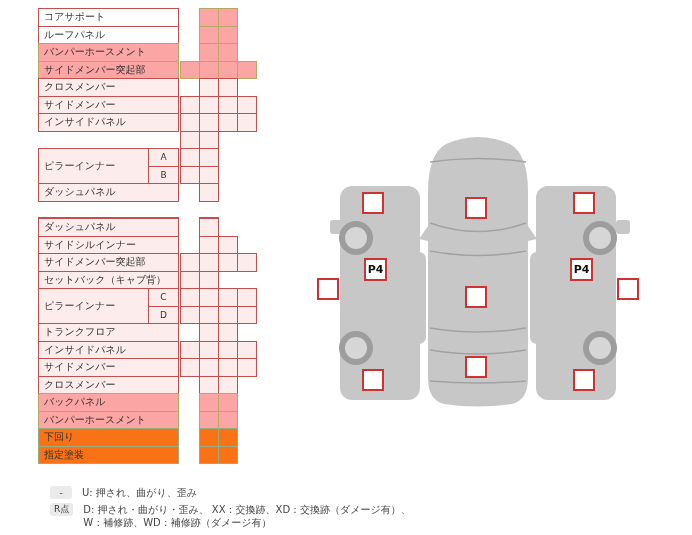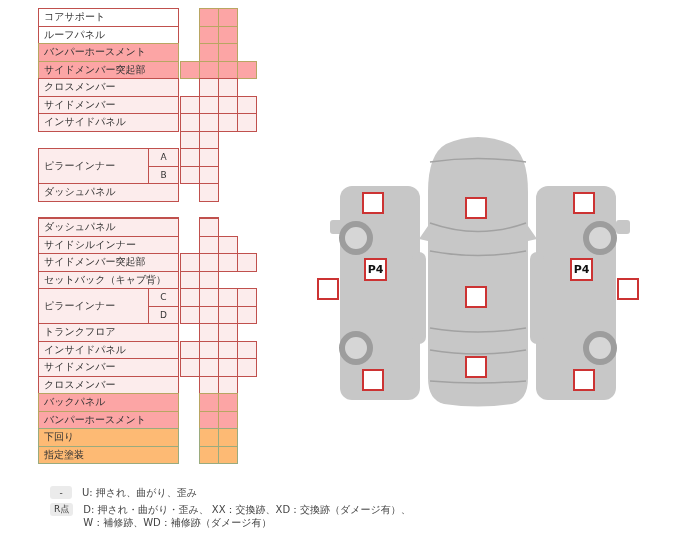--- a/index.html
+++ b/index.html
@@ -22,21 +22,21 @@
   .sub {
     position:absolute; left:110px; top:0; width:31px; height:100%;
     border:1px solid; display:flex; align-items:center; justify-content:center;
     font-size:9px; z-index:2;
   }
   .cell { position:absolute; top:0; width:20px; height:100%; border:1px solid; }
 
   .white  { background:#ffffff; border-color:#c0504d; }
   .pink   { background:#fcecec; border-color:#c0504d; }
   .yellow { background:#fca5a5; border-color:#b8a662; }
-  .green  { background:#fdba74; border-color:#9aab7e; }
+  .green  { background:#f97316; border-color:#9aab7e; }
 
   
   .diagram { position:absolute; left:300px; top:130px; width:360px; height:290px; }
   .diagram svg { position:absolute; left:0; top:0; }
   .marker {
     position:absolute; width:22px; height:22px;
     background:#ffffff; border:2px solid #cc3333;
   }
   .p4 {
     position:absolute; width:23px; height:23px;

